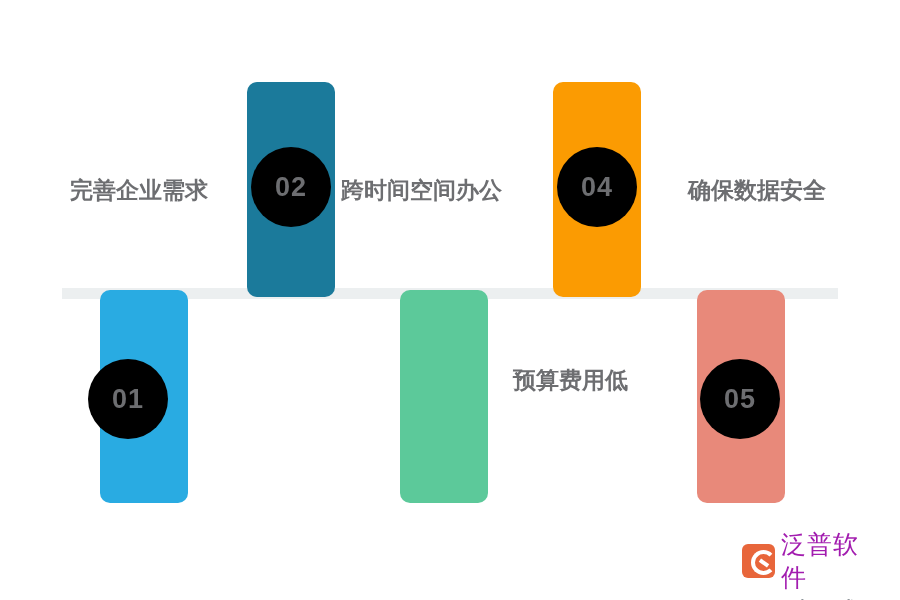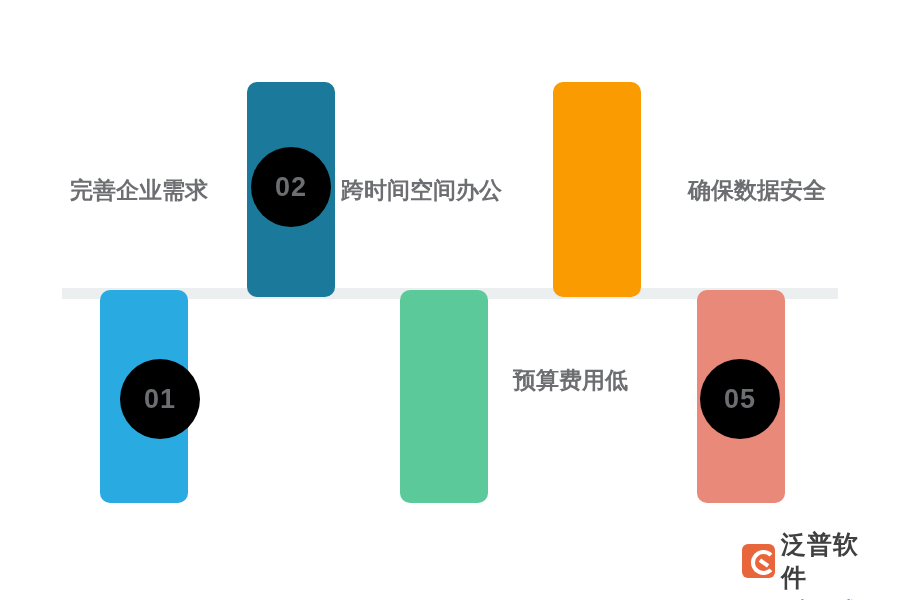--- a/index.html
+++ b/index.html
@@ -97,22 +97,22 @@
     position: absolute;
     left: 17px;
     top: 17px;
     width: 10px;
     height: 4px;
     background: #ffffff;
     transform: rotate(35deg);
   }
   .wm-text {
     font-size: 25px;
-    font-weight: bold;
-    color: #404040;
+    font-weight: normal;
+    color: #a21caf;
     letter-spacing: 1px;
   }
   .wm-url {
     text-align: right;
     font-size: 12px;
     color: #8b9196;
     margin-top: 3px;
     letter-spacing: 0.5px;
   }
 </style>
@@ -126,25 +126,28 @@
   <div class="bar" style="left:100px; top:290px; width:88px; height:213px; background:#29ABE2;"></div>
 
   <div class="bar" style="left:247px; top:82px; width:88px; height:215px; background:#1B7A9B;"></div>
 
   <div class="bar" style="left:400px; top:290px; width:88px; height:213px; background:#5CC99A;"></div>
 
   <div class="bar" style="left:553px; top:82px; width:88px; height:215px; background:#FB9B02;"></div>
 
   <div class="bar" style="left:697px; top:290px; width:88px; height:213px; background:#E8897A;"></div>
 
-  <div class="num-circle" style="left:120px; top:359px; width:80px; height:80px;text-align:right;">
+  <div class="num-circle" style="left:88px; top:359px; width:80px; height:80px;text-align:right;">
     <span>01</span>
   </div>
   <div class="num-circle" style="left:251px; top:147px; width:80px; height:80px;">
     <span>02</span>
+  </div>
+  <div class="num-circle" style="left:557px; top:147px; width:80px; height:80px;">
+    <span>04</span>
   </div>
   <div class="num-circle" style="left:700px; top:359px; width:80px; height:80px;align-items:center;">
     <span>05</span>
   </div>
 
   <div class="label" style="left:341px; top:179px;">跨时间空间办公</div>
   <div class="label" style="left:70px; top:179px;">完善企业需求</div>
   <div class="label" style="left:655px; top:179px;margin-left:33px;">确保数据安全</div>
   <div class="label" style="left:513px; top:369px;">预算费用低</div>
 

